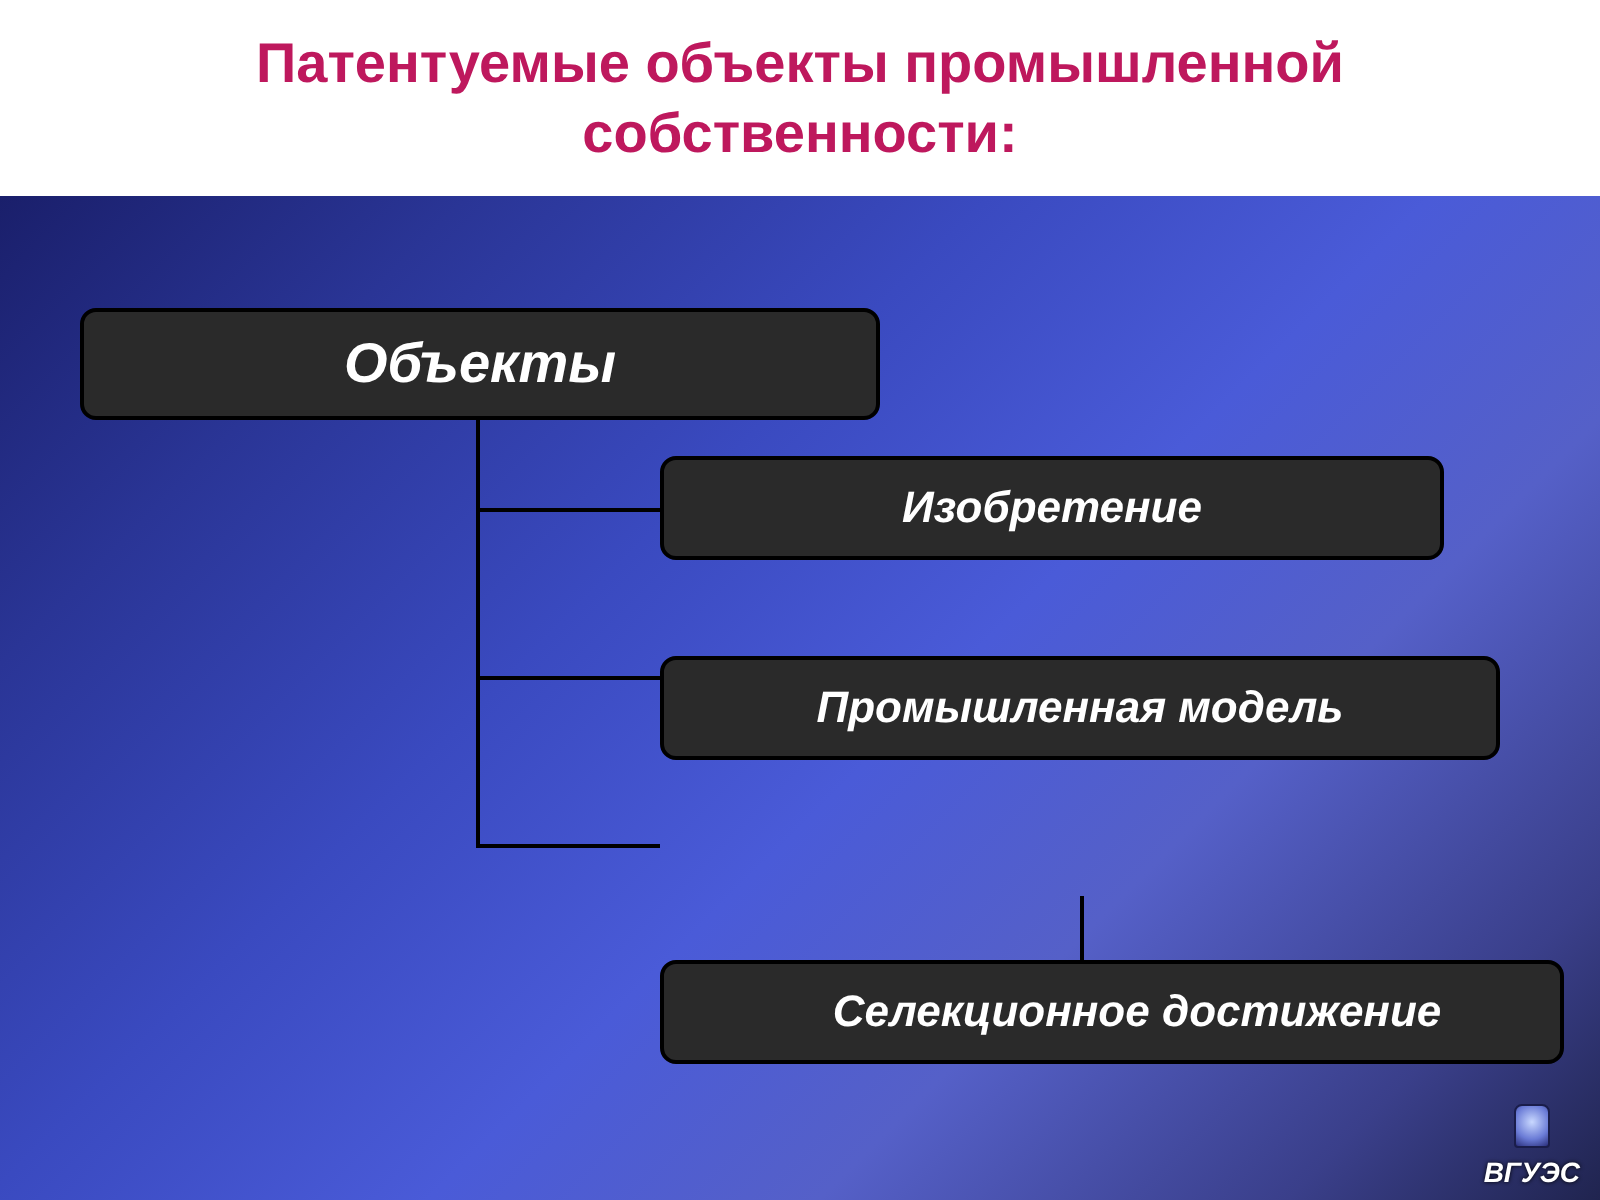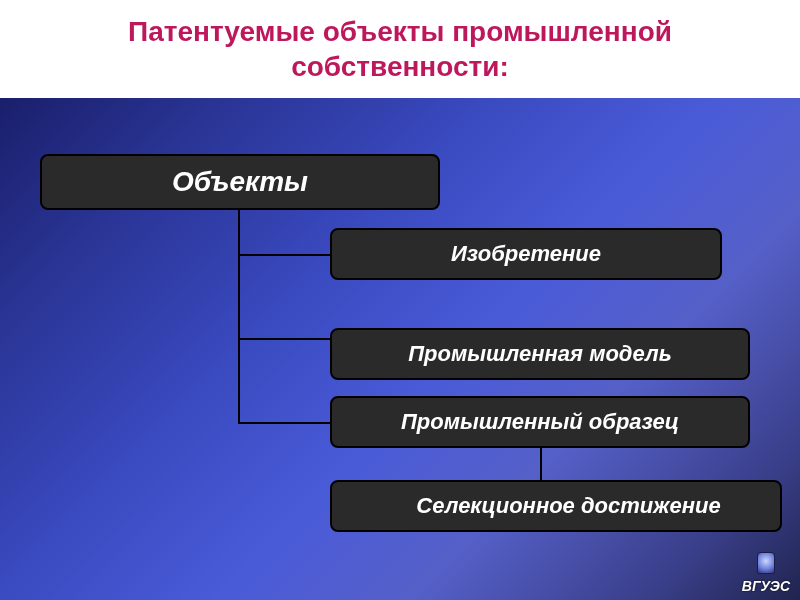--- a/index.html
+++ b/index.html
@@ -105,23 +105,20 @@
 
   <div class="node root">
     <span>Объекты</span>
   </div>
   <div class="node c1">
     <span>Изобретение</span>
   </div>
   <div class="node c2">
     <span>Промышленная модель</span>
   </div>
-  <div class="node c3">
-    <span>Промышленный образец</span>
-  </div>
   <div class="node c4">
     <span>Селекционное достижение</span>
   </div>
 
   <div class="logo">
     <span class="emblem"></span>
     <span>ВГУЭС</span>
   </div>
 </div>
 

